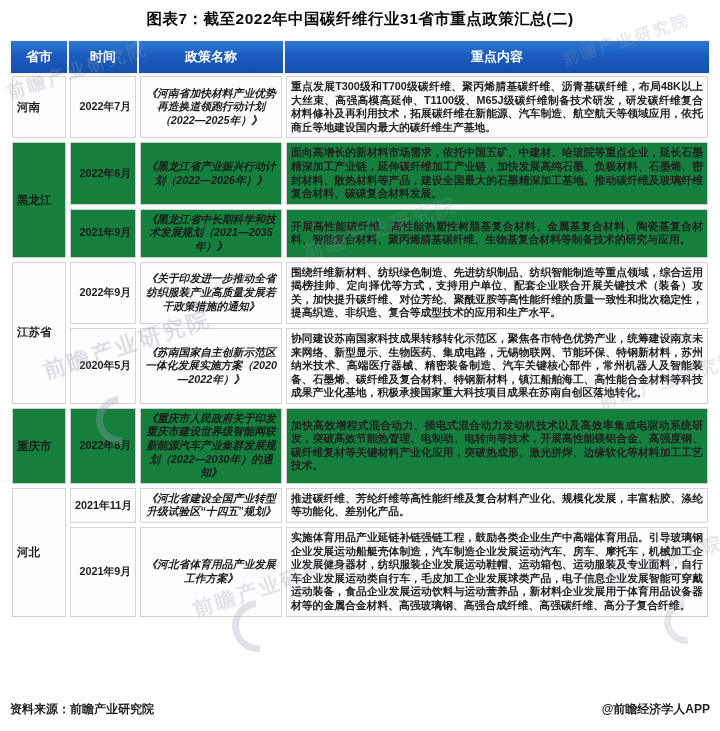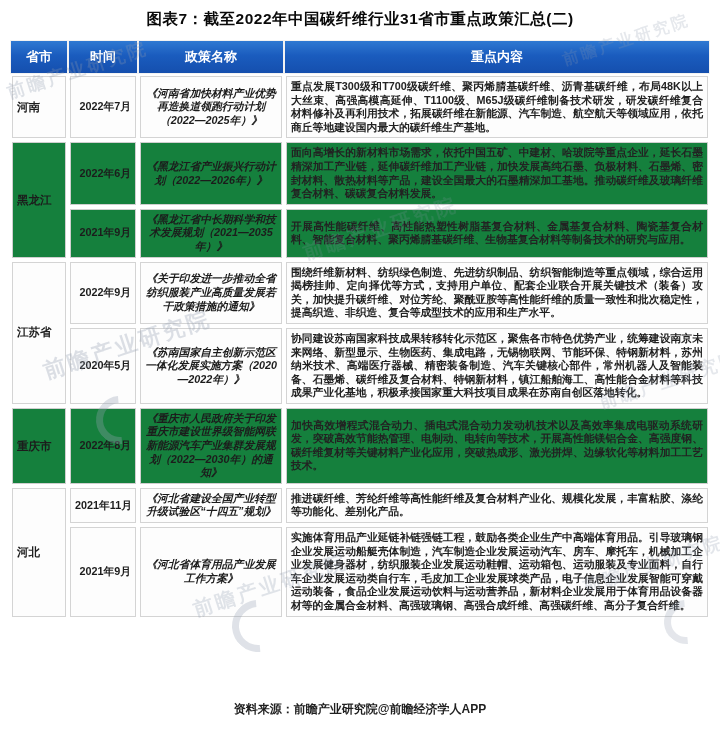--- a/index.html
+++ b/index.html
@@ -28,21 +28,21 @@
     box-shadow:inset 0 0 0 1px #d4d4d4;
     vertical-align:middle;background:#fdfdfd;
   }
   tr.alt td{background:#15803d;box-shadow:inset 0 0 0 1px #cfcfcf;}
   td.prov{font-weight:bold;text-align:left;font-size:11.5px;}
   td.date{text-align:right;font-weight:bold;white-space:nowrap;}
   td.policy{text-align:center;font-weight:bold;font-style:italic;}
   td.content{text-align:justify;font-weight:bold;color:#222;}
   .footer{
     position:absolute;left:10px;right:10px;bottom:13px;
-    display:flex;justify-content:center;align-items:center;
+    display:flex;justify-content:space-between;align-items:center;
     font-size:12px;color:#1f1f1f;font-weight:bold;
   }
   
   .wm-layer{position:absolute;inset:0;pointer-events:none;z-index:5;}
   .wm{
     position:absolute;color:#8e9aae;font-weight:bold;
     letter-spacing:3px;white-space:nowrap;transform:rotate(-18deg);
   }
   .wm-logo{
     position:absolute;border-radius:50%;

